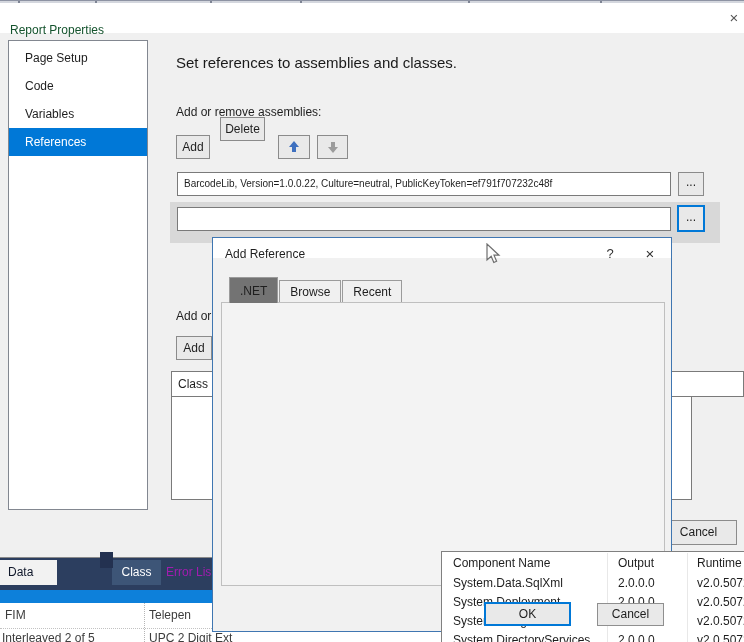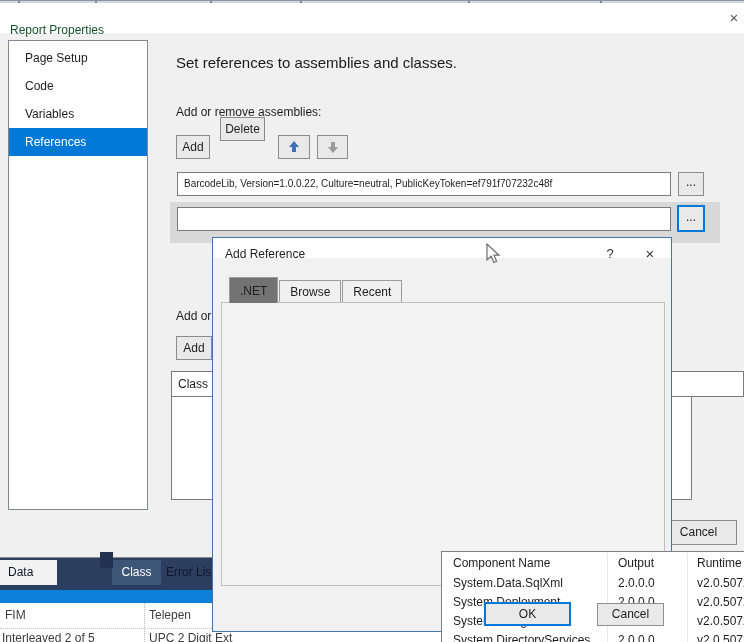--- a/index.html
+++ b/index.html
@@ -8,21 +8,21 @@
     background:#fff;}
   .abs{position:absolute;}
   
   #top-strip{left:0;top:0;width:744px;height:3px;background:#d4d7de;border-top:1px solid #8d93a3;box-sizing:border-box;}
   #top-strip i{position:absolute;top:0;width:2px;height:3px;background:#7e8494;}
   
   #navy-band{left:0;top:558px;width:744px;height:32px;background:#2c3e5f;}
   #notch{left:100px;top:552px;width:13px;height:16px;background:#233150;z-index:3;}
   #data-tab{left:0;top:560px;width:57px;height:25px;background:#f2f2f2;color:#0f172a;line-height:25px;padding-left:8px;box-sizing:border-box;}
   #output-tab{left:112px;top:560px;width:49px;height:25px;background:#3d5577;color:#fff;line-height:25px;text-align:center;}
-  #errorlist-tab{left:166px;top:560px;height:25px;color:#0f172a;line-height:25px;white-space:nowrap;}
+  #errorlist-tab{left:166px;top:560px;height:25px;color:#a21caf;line-height:25px;white-space:nowrap;}
   #blue-bar{left:0;top:590px;width:744px;height:13px;background:#0d80da;}
   #white-grid{left:0;top:603px;width:640px;height:39px;background:#fff;overflow:hidden;}
   #grid-vline{position:absolute;left:144px;top:0;height:39px;border-left:1px dotted #b5b5b5;}
   #grid-hline{position:absolute;left:0;top:25px;width:640px;border-top:1px dotted #c2c2c2;}
   .grid-cell{position:absolute;white-space:nowrap;color:#3c3c3c;}
   #gray-corner{left:640px;top:613px;width:104px;height:29px;background:#ececec;}
   #addsrc{left:636px;top:589px;width:108px;height:24px;background:#0d80da;color:#fff;line-height:24px;}
   #addsrc .plus{position:absolute;left:40px;top:0;font-size:10px;}
   #addsrc .lbl{position:absolute;left:53px;top:0;white-space:nowrap;}
   

